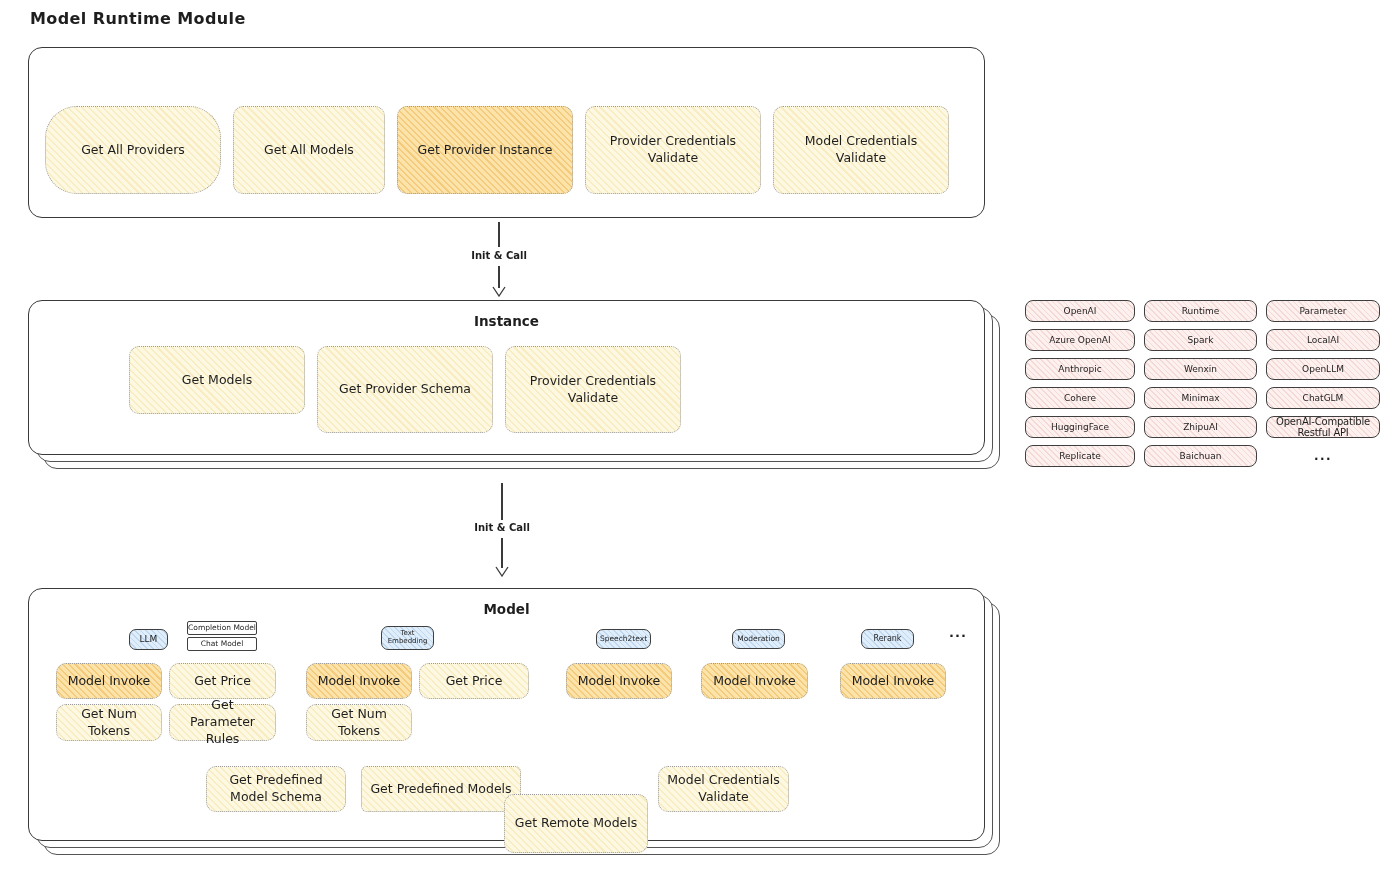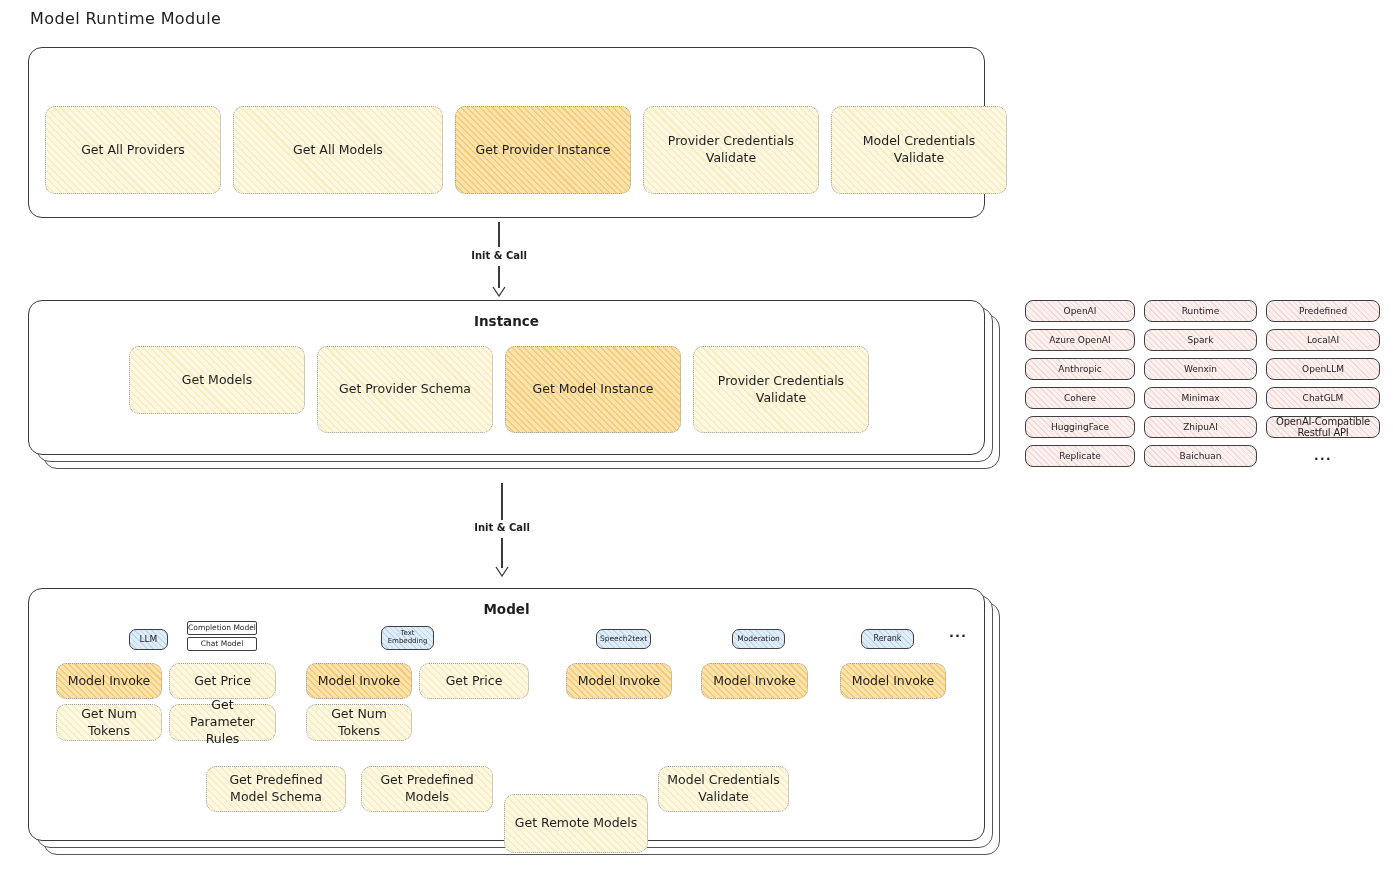--- a/index.html
+++ b/index.html
@@ -1,18 +1,18 @@
 <!DOCTYPE html>
 <html><head>
 <meta charset="utf-8">
 <style>
   html,body{margin:0;padding:0;background:#ffffff;}
   .page{position:relative;width:1393px;height:880px;background:#ffffff;
         font-family:"DejaVu Sans", sans-serif;color:#1e1e1e;overflow:hidden;}
-  .page-title{position:absolute;left:30px;top:9px;font-size:16px;font-weight:400;letter-spacing:.4px;}
+  .page-title{position:absolute;left:30px;top:9px;font-size:16px;font-weight:700;letter-spacing:.4px;}
 
   .panel{position:absolute;background:#fff;border:1.5px solid #3a3a3a;border-radius:14px;box-sizing:border-box;}
   .stack{position:absolute;background:#fff;border:1.4px solid #555;border-radius:14px;box-sizing:border-box;}
   .panel-title{position:absolute;left:0;right:0;top:14px;text-align:center;font-size:13.5px;font-weight:600;}
 
   .row{position:absolute;display:flex;}
 
   .hbox{border:1.5px dotted #9b9b9b;border-radius:10px;display:flex;align-items:center;justify-content:center;
         text-align:center;font-size:12.5px;line-height:1.35;box-sizing:border-box;padding:3px 8px;
         background-color:#fdf8e2;
@@ -45,22 +45,22 @@
 </style>
 </head>
 <body>
 
 <div class="page">
 
   <div class="page-title">Model Runtime Module</div>
 
   <section class="panel" style="left:28px;top:47px;width:957px;height:171px;">
     <div class="row" style="left:16px;top:58px;gap:12px;">
-      <div class="hbox" style="width:176px;height:88px;">Get All Providers</div>
-      <div class="hbox" style="width:210px;height:88px;">Get All Models</div>
+      <div class="hbox" style="width:176px;height:88px;border-radius:32px;">Get All Providers</div>
+      <div class="hbox" style="width:152px;height:88px;">Get All Models</div>
       <div class="hbox orange" style="width:176px;height:88px;">Get Provider Instance</div>
       <div class="hbox" style="width:176px;height:88px;">Provider Credentials Validate</div>
       <div class="hbox" style="width:176px;height:88px;">Model Credentials Validate</div>
     </div>
   </section>
 
   <div class="arrow" style="left:449px;top:222px;height:78px;">
     <div class="aseg" style="top:0;height:25px;"></div>
     <div class="alabel" style="top:28px;">Init &amp; Call</div>
     <div class="aseg" style="top:44px;height:22px;"></div>
@@ -69,29 +69,28 @@
     </svg>
   </div>
 
   <div class="stack" style="left:43px;top:314px;width:957px;height:155px;"></div>
   <div class="stack" style="left:36px;top:307px;width:957px;height:155px;"></div>
   <section class="panel" style="left:28px;top:300px;width:957px;height:155px;">
     <div class="panel-title" style="top:12px;">Instance</div>
     <div class="row" style="left:100px;top:45px;gap:12px;">
       <div class="hbox" style="width:176px;height:68px;">Get Models</div>
       <div class="hbox" style="width:176px;height:87px;">Get Provider Schema</div>
-      <div class="hbox orange" style="width:176px;height:87px;">Get Model Instance</div>
       <div class="hbox" style="width:176px;height:87px;">Provider Credentials Validate</div>
     </div>
   </section>
 
   <div class="chips">
     <div class="chip">OpenAI</div>
     <div class="chip">Runtime</div>
-    <div class="chip">Predefined</div>
+    <div class="chip">Parameter</div>
     <div class="chip">Azure OpenAI</div>
     <div class="chip">Spark</div>
     <div class="chip">LocalAI</div>
     <div class="chip">Anthropic</div>
     <div class="chip">Wenxin</div>
     <div class="chip">OpenLLM</div>
     <div class="chip">Cohere</div>
     <div class="chip">Minimax</div>
     <div class="chip">ChatGLM</div>
     <div class="chip">HuggingFace</div>
@@ -131,18 +130,18 @@
     <div class="hbox abs" style="left:390px;top:74px;width:110px;height:36px;">Get Price</div>
     <div class="hbox orange abs" style="left:537px;top:74px;width:106px;height:36px;">Model Invoke</div>
     <div class="hbox orange abs" style="left:672px;top:74px;width:107px;height:36px;">Model Invoke</div>
     <div class="hbox orange abs" style="left:811px;top:74px;width:106px;height:36px;">Model Invoke</div>
 
     <div class="hbox abs" style="left:27px;top:115px;width:106px;height:37px;">Get Num Tokens</div>
     <div class="hbox abs" style="left:140px;top:115px;width:107px;height:37px;">Get Parameter Rules</div>
     <div class="hbox abs" style="left:277px;top:115px;width:106px;height:37px;">Get Num Tokens</div>
 
     <div class="hbox abs" style="left:177px;top:177px;width:140px;height:46px;">Get Predefined Model Schema</div>
-    <div class="hbox abs" style="left:332px;top:177px;width:132px;height:46px;">Get Predefined Models</div>
+    <div class="hbox abs" style="left:332px;top:177px;width:160px;height:46px;border-radius:6px;">Get Predefined Models</div>
     <div class="hbox abs" style="left:475px;top:177px;width:144px;height:59px;margin-top:28px;">Get Remote Models</div>
     <div class="hbox abs" style="left:629px;top:177px;width:131px;height:46px;">Model Credentials Validate</div>
   </section>
 
 </div>
 
 </body></html>

